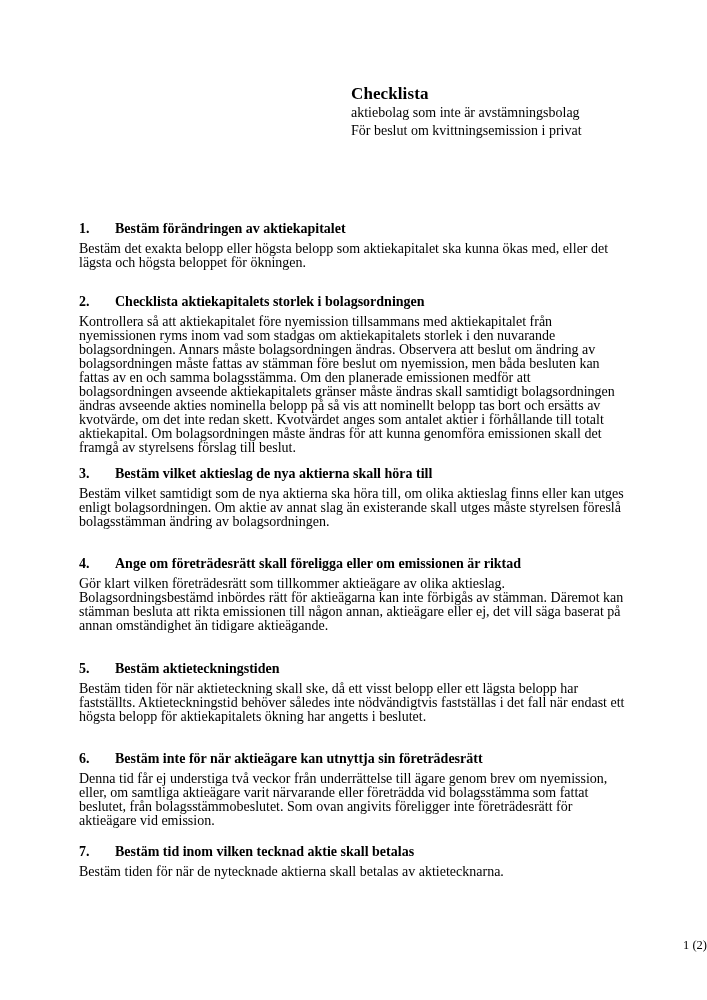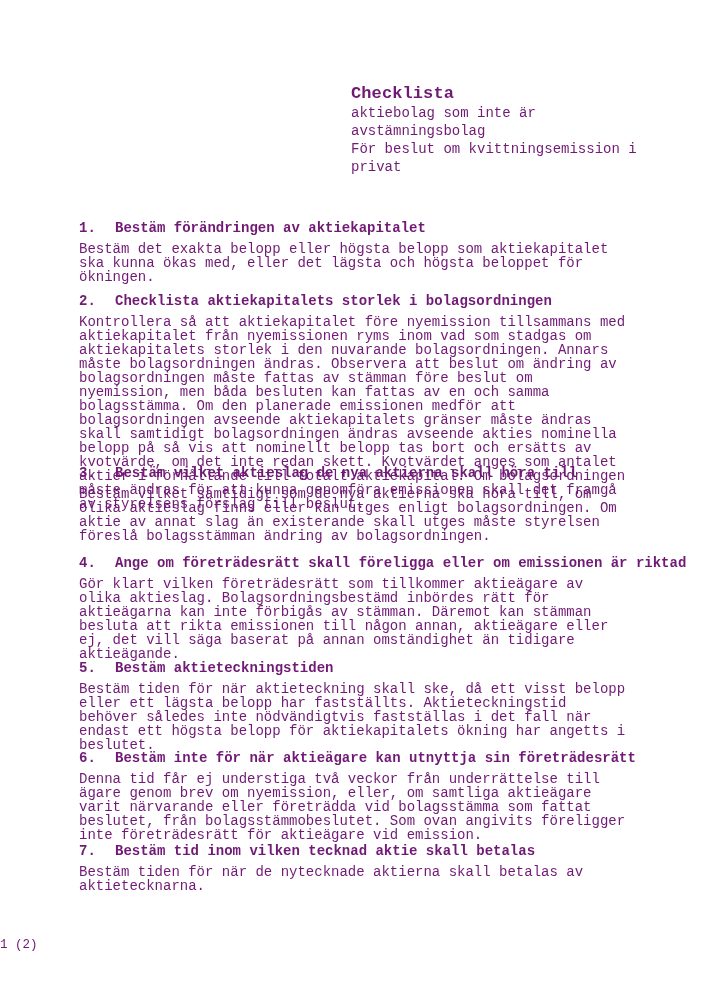--- a/index.html
+++ b/index.html
@@ -2,22 +2,22 @@
 <html lang="sv"><head>
 <meta charset="utf-8">
 <style>
   html, body { margin: 0; padding: 0; background: #ffffff; }
   .page {
     position: relative;
     width: 707px;
     height: 1000px;
     margin: 0 auto;
     background: #ffffff;
-    font-family: Liberation Mono, monospace;
-    color: #701a75;
+    font-family: Liberation Serif, serif;
+    color: #000000;
     overflow: hidden;
   }
   .doc-header {
     position: absolute;
     left: 351px;
     top: 83px;
     width: 320px;
   }
   .doc-title {
     font-size: 17px;
@@ -55,21 +55,21 @@
   .s3 { top: 465px; }
   .s4 { top: 555px; }
   .s5 { top: 660px; }
   .s6 { top: 750px; }
   .s7 { top: 843px; }
   .page-footer {
     position: absolute;
     left: 0;
     top: 938px;
     width: 100%;
-    text-align: left;
+    text-align: right;
     font-size: 12.5px;
     line-height: 14px;
   }
 </style>
 </head>
 <body>
 
 <div class="page">
 
   <div class="doc-header">

